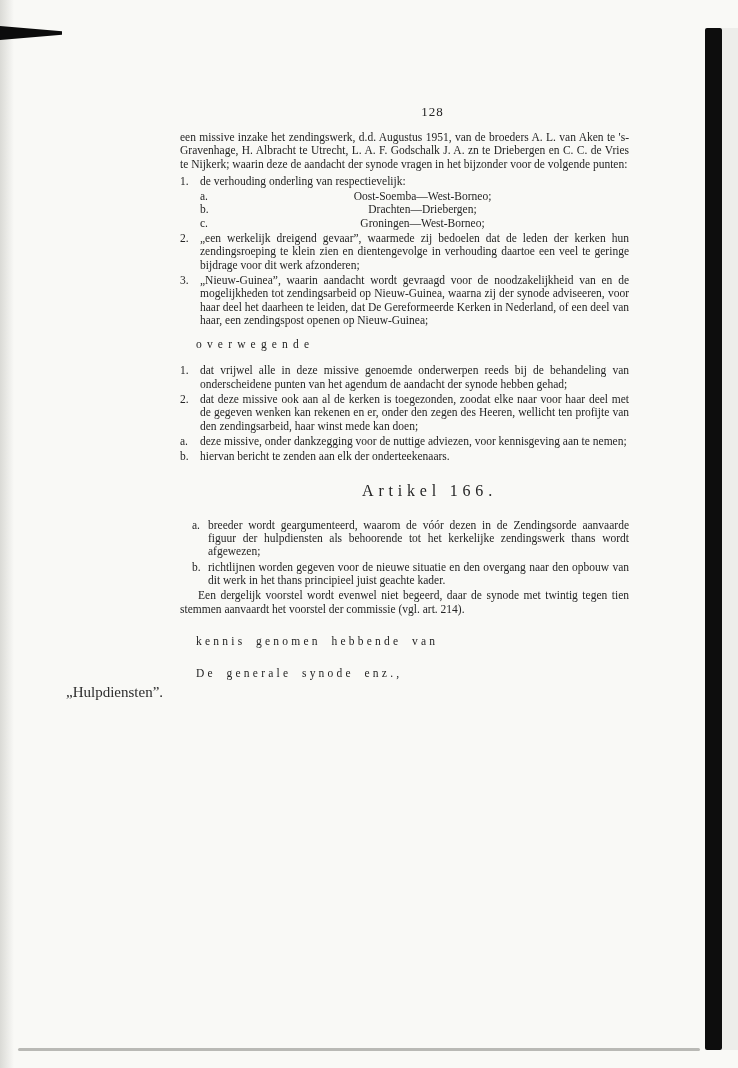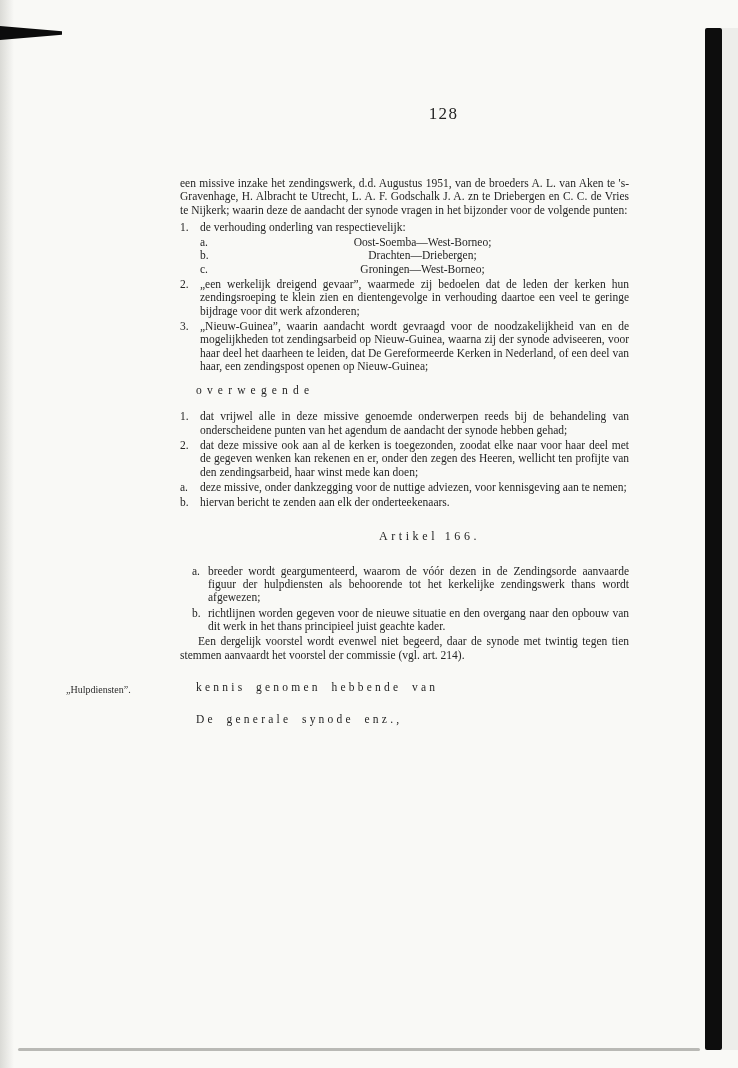--- a/index.html
+++ b/index.html
@@ -35,37 +35,36 @@
     position:absolute; left:18px; top:1048px; width:682px; height:3px;
     background:#b9b9b5;
     border-radius:2px;
   }
   .edge-left-shadow {
     position:absolute; left:0; top:0; width:14px; height:1068px;
     background:linear-gradient(to right, #dadad6, rgba(218,218,214,0));
   }
 
   .page-number {
-    position:absolute; left:191px; top:104px; width:449px;
+    position:absolute; left:180px; top:104px; width:449px;
     padding-left:56px;
     text-align:center;
-    font-size:17px;
+    font-size:13px;
     letter-spacing:0.08em;
   }
   .margin-note {
     position:absolute; left:66px; top:684px;
-    font-size:10px;
+    font-size:15px;
     color:#2c2c2c;
   }
 
   .textcol {
     position:absolute; left:180px; top:131px; width:449px;
     font-size:11.5px;
     line-height:13.3px;
-    margin-top:46px;
   }
   .para { text-align:justify; }
   .para.indent { text-indent:18px; }
   .mb-s { margin-bottom:4px; }
 
   .item { display:flex; margin-bottom:2px; }
   .item .marker { flex:0 0 20px; }
   .item .body { flex:1; text-align:justify; }
   .sublist { margin-left:20px; margin-bottom:2px; }
   .sublist .item { margin-bottom:0; }
@@ -76,21 +75,21 @@
 
   .spaced-heading {
     margin:11px 0 13px 16px;
     letter-spacing:0.45em;
   }
   .article-title {
     margin:20px 0 22px;
     text-align:center;
     padding-left:50px;
     letter-spacing:0.3em;
-    font-size:12px;
+    font-size:16px;
   }
   .closing-line {
     margin:19px 0 0 16px;
     letter-spacing:0.28em;
     word-spacing:0.4em;
   }
 </style>
 </head>
 <body>
 

